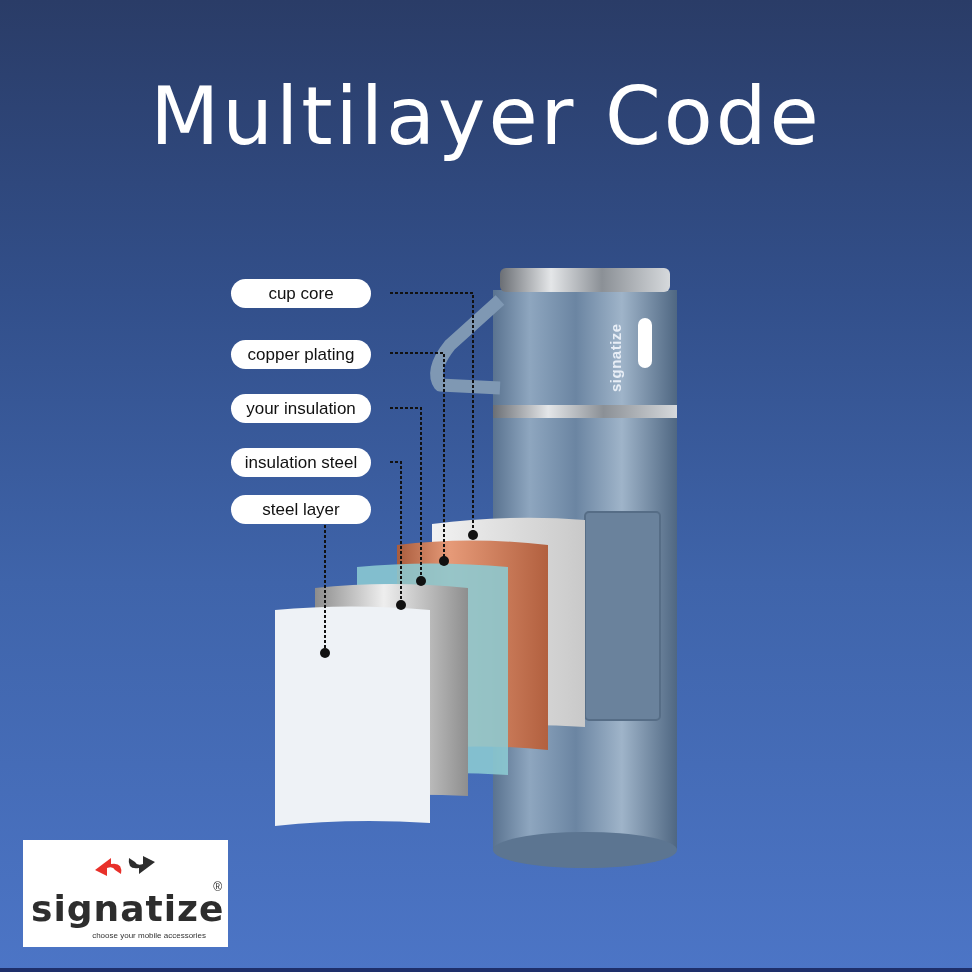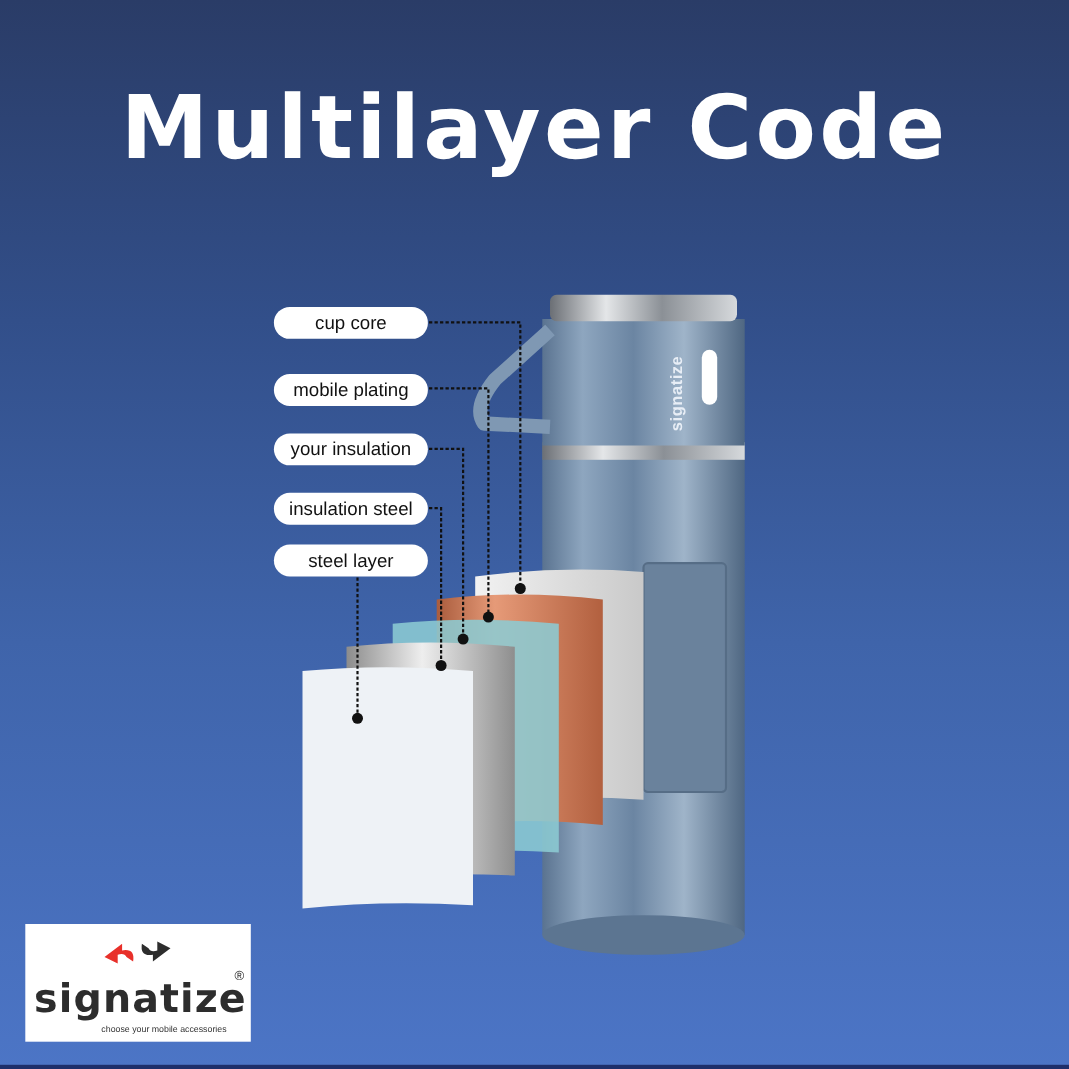--- a/index.html
+++ b/index.html
@@ -5,24 +5,24 @@
     html, body { margin: 0; padding: 0; }
     body {
       width: 972px; height: 972px; overflow: hidden; position: relative;
       background: linear-gradient(180deg, #2a3c67 0%, #324f8a 30%, #3f64aa 60%, #4c75c6 100%);
       font-family: "Liberation Sans", sans-serif;
     }
     .bottom-strip { position: absolute; left: 0; right: 0; bottom: 0; height: 4px; background: #1e2f6a; }
     .title {
       position: absolute; left: 0; right: 0; top: 70px; text-align: center;
       color: #ffffff; font-family: "DejaVu Sans", sans-serif; font-size: 80px;
-      letter-spacing: 3px; font-weight: bold;
+      letter-spacing: 3px; font-weight: normal;
     }
     .label-pill {
-      position: absolute; left: 249px; width: 140px; height: 29px; border-radius: 15px;
+      position: absolute; left: 231px; width: 140px; height: 29px; border-radius: 15px;
       background: #ffffff; color: #111; font-size: 17px; display: flex;
       align-items: center; justify-content: center; white-space: nowrap;
     }
     svg.art { position: absolute; left: 0; top: 0; }
     .logo-box {
       position: absolute; left: 23px; top: 840px; width: 205px; height: 107px;
       background: #ffffff;
     }
     .logo-word {
       position: absolute; left: 8px; top: 48px; font-family: "DejaVu Sans", sans-serif;
@@ -114,21 +114,21 @@
     <circle cx="444" cy="561" r="5"></circle>
     <circle cx="421" cy="581" r="5"></circle>
     <circle cx="401" cy="605" r="5"></circle>
     <circle cx="325" cy="653" r="5"></circle>
   </g>
 </svg>
 
 <div class="brand-vertical">signatize</div>
 
 <div class="label-pill" style="top:279px">cup core</div>
-<div class="label-pill" style="top:340px">mobile plating</div>
+<div class="label-pill" style="top:340px">copper plating</div>
 <div class="label-pill" style="top:394px">your insulation</div>
 <div class="label-pill" style="top:448px">insulation steel</div>
 <div class="label-pill" style="top:495px">steel layer</div>
 
 <div class="logo-box">
   <svg width="205" height="50" style="position:absolute;left:0;top:0">
     <path d="M72 30 L88 18 L88 24 Q100 22 98 34 L92 30 Q90 26 84 28 L84 36 Z" fill="#e8302a"></path>
     <path d="M132 22 L116 34 L116 28 Q104 30 106 18 L112 22 Q114 26 120 24 L120 16 Z" fill="#2d2d2d"></path>
   </svg>
   <div class="logo-word">signatize</div>

